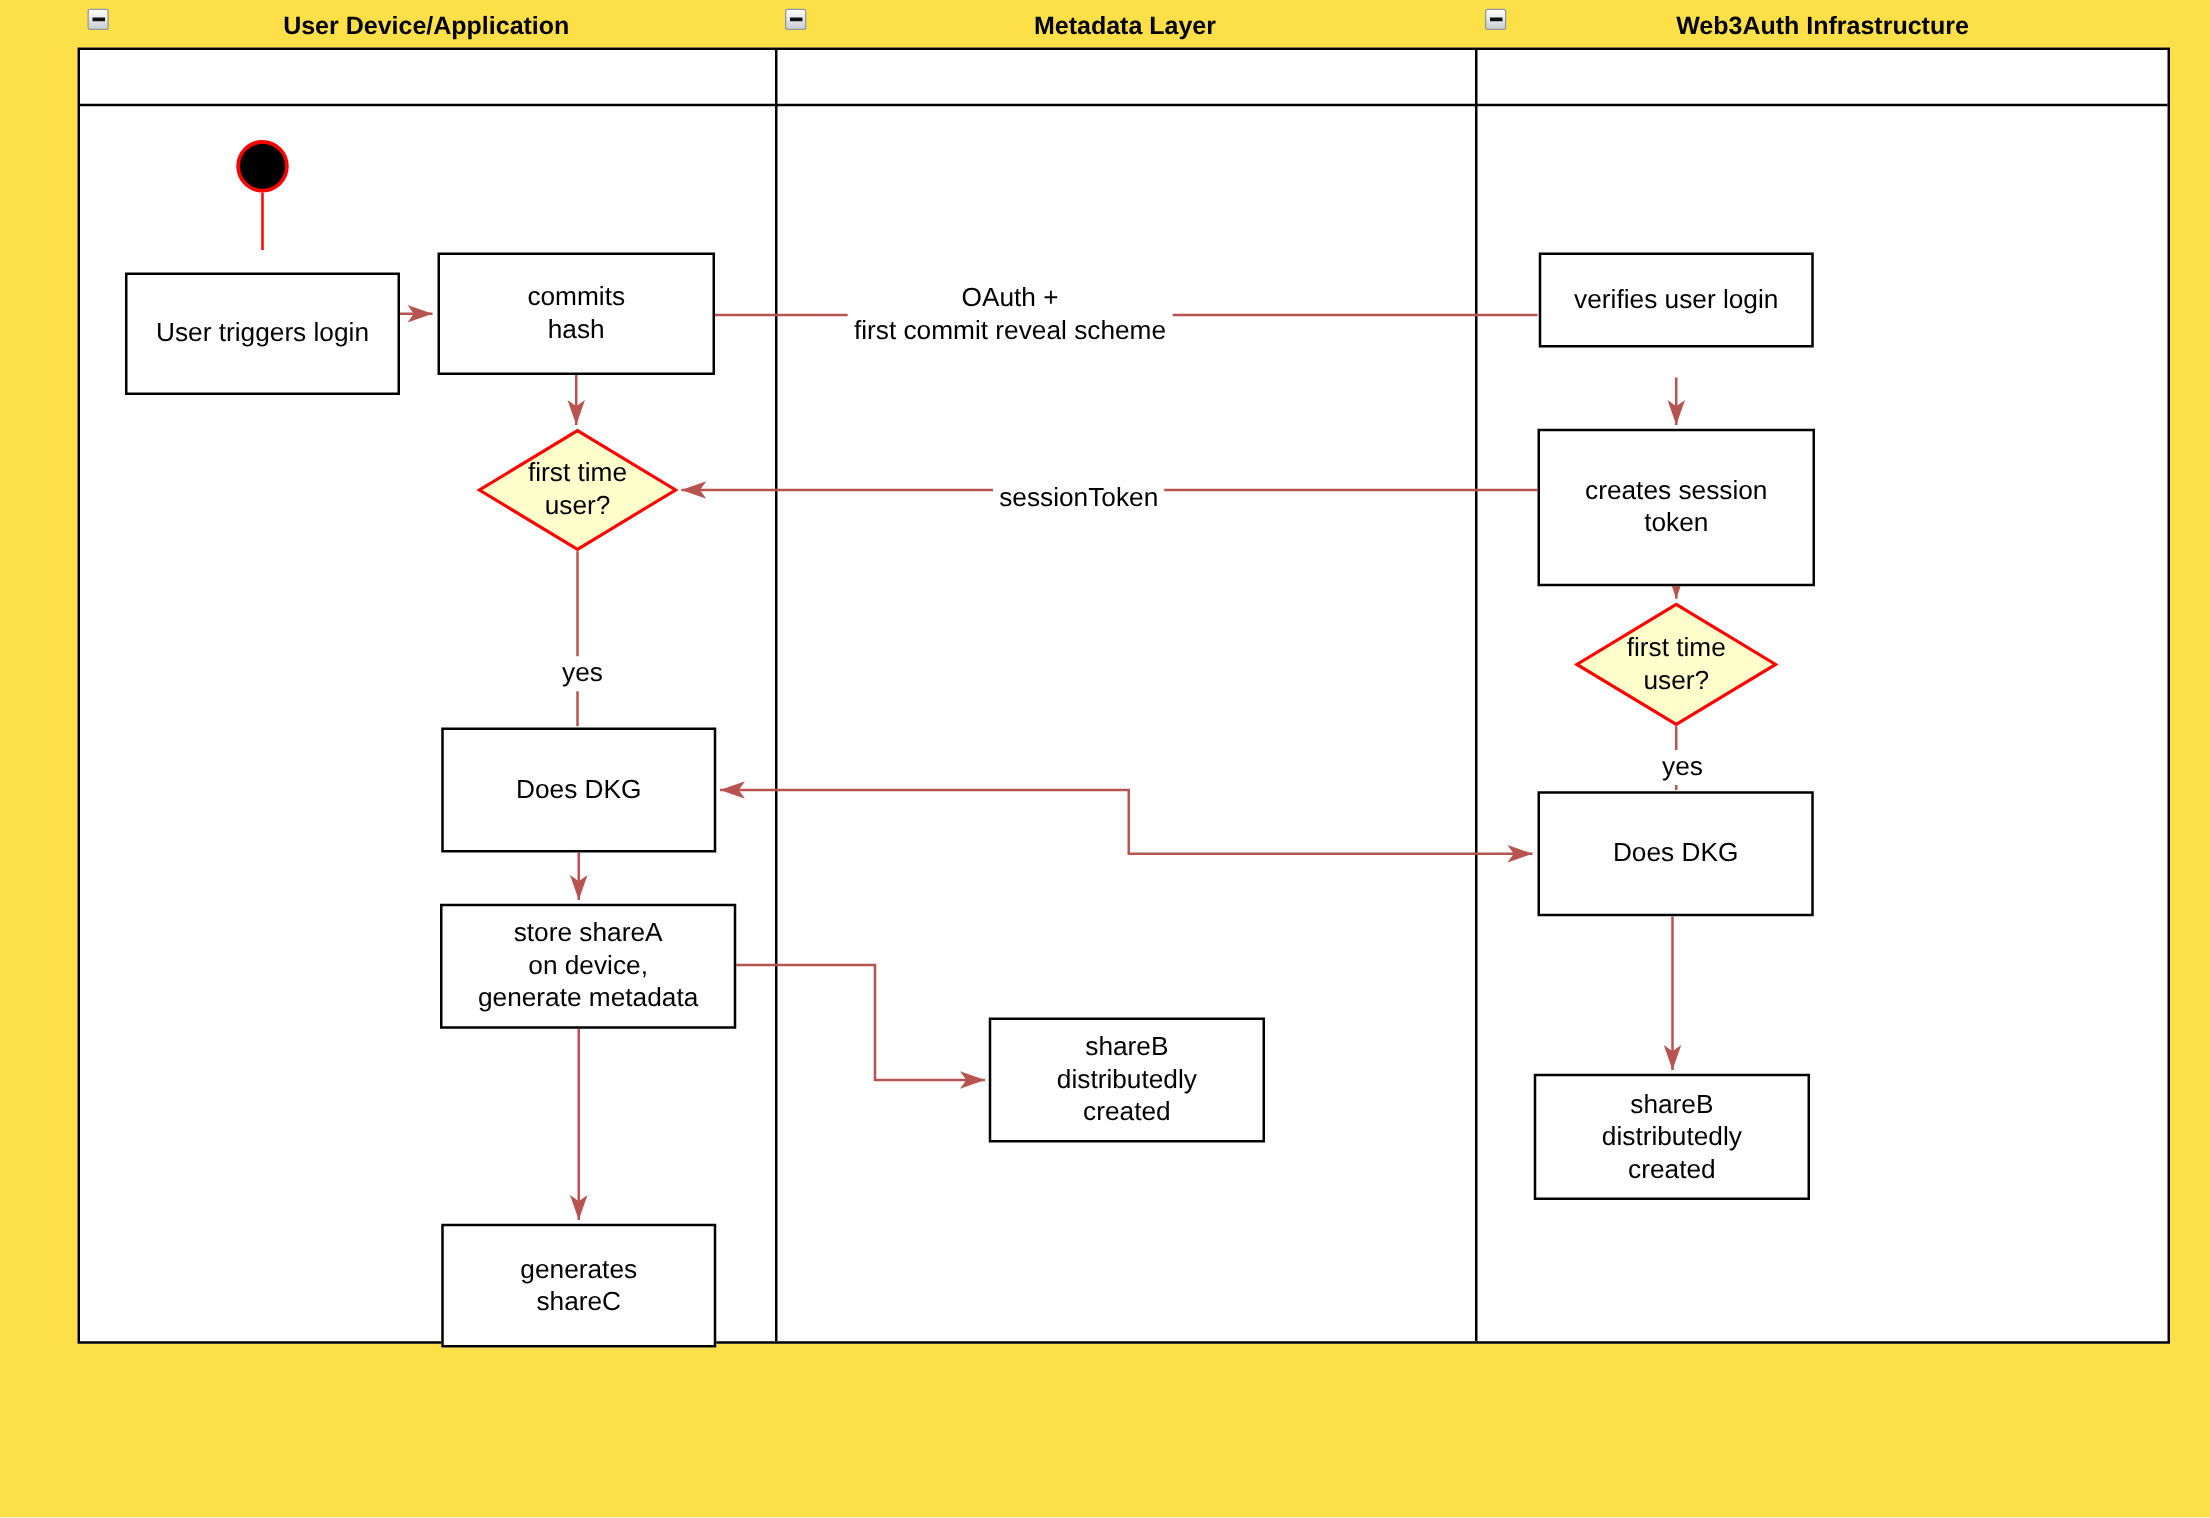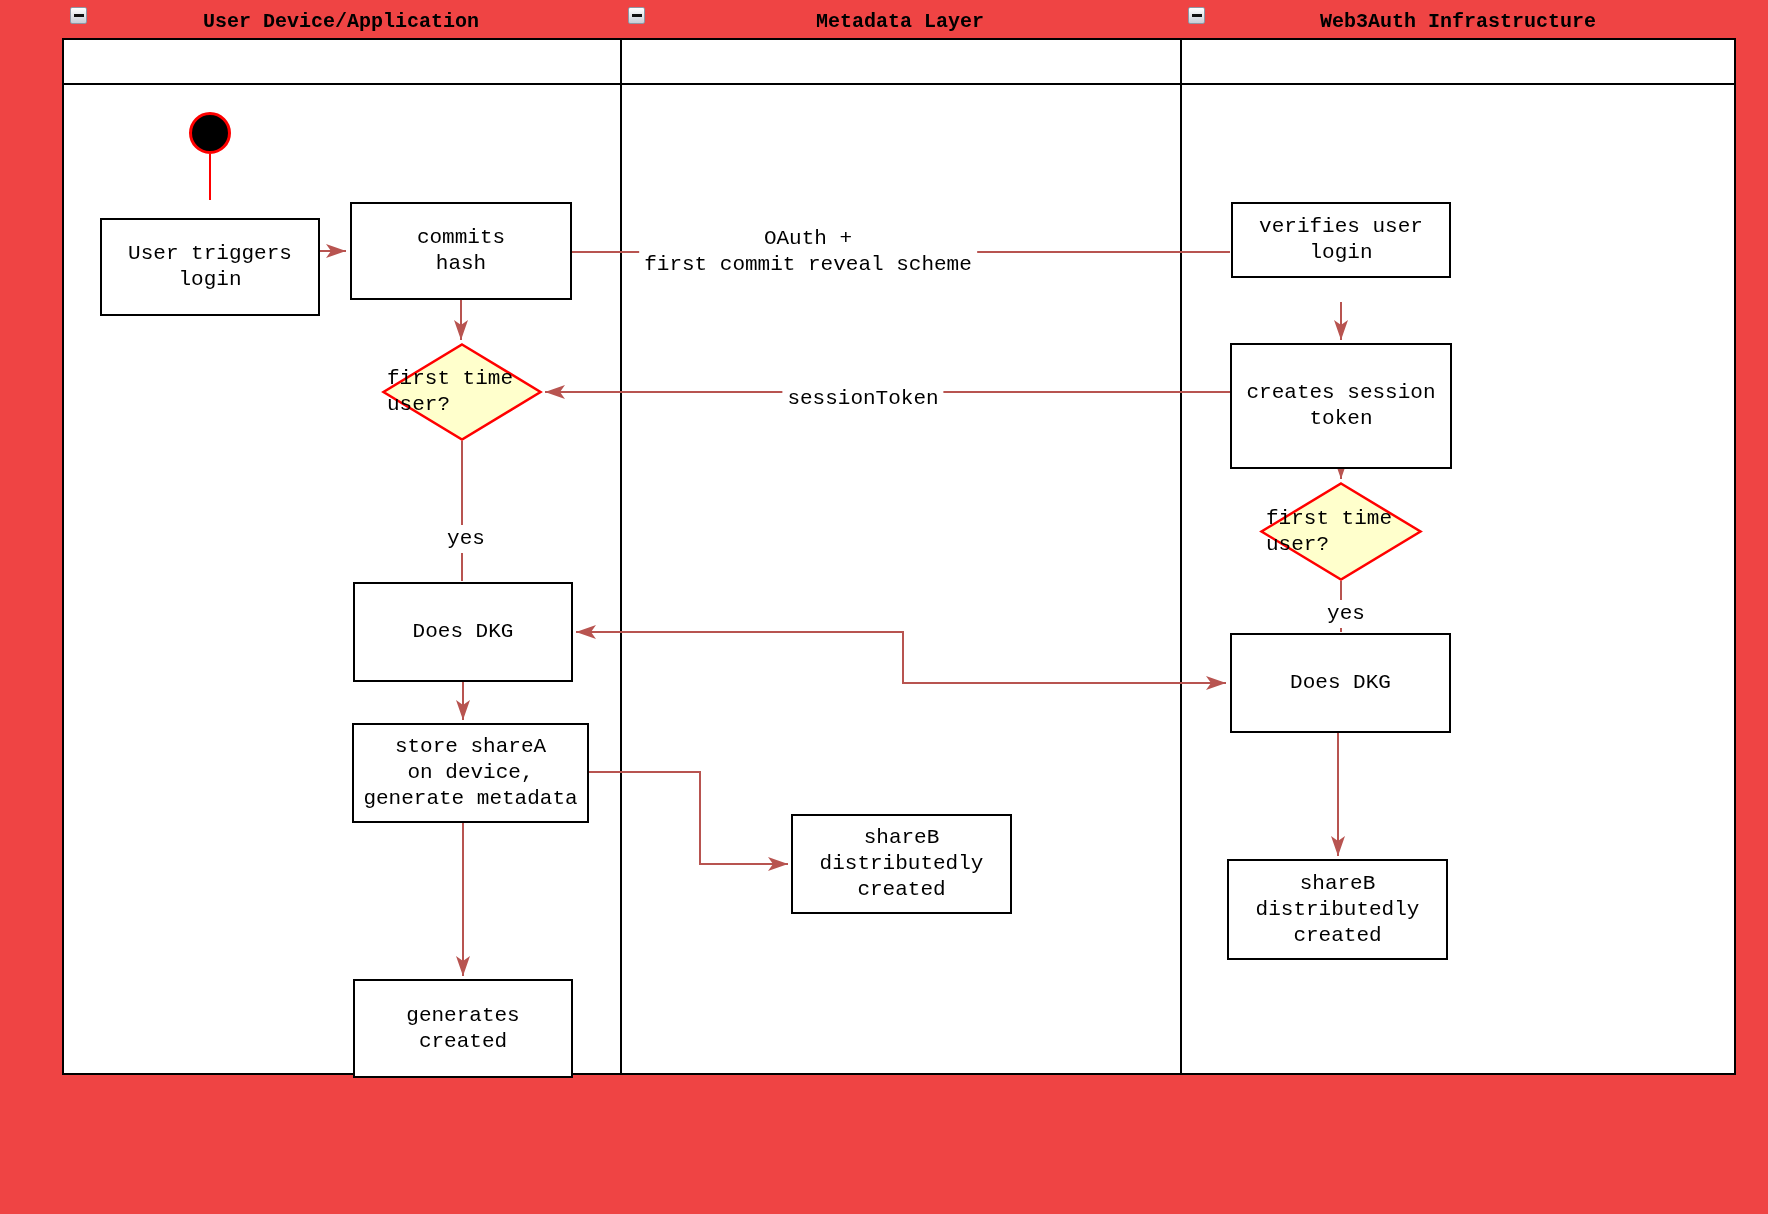--- a/index.html
+++ b/index.html
@@ -6,22 +6,22 @@
     --connector:#b85450;
     --start-accent:#ff0000;
     --decision-fill:#ffffcc;
     --decision-border:#ff0000;
     --node-border:#000000;
     --lane-border:#000000;
     --text-color:#000000;
   }
   html,body{margin:0;padding:0;background:#ffffff;}
   #stage{
-    position:relative;width:1768px;height:1214px;background:#ef4444;
-    font-family:Liberation Mono, monospace;color:var(--text-color);
+    position:relative;width:1768px;height:1214px;background:#fde047;
+    font-family:Liberation Sans, sans-serif;color:var(--text-color);
     overflow:hidden;
   }
   
   .frame{
     position:absolute;left:62px;top:38px;width:1674px;height:1037px;
     border:2px solid var(--lane-border);box-sizing:border-box;background:#fff;z-index:1;
   }
   .header-band{
     position:absolute;left:0;top:0;width:100%;height:43px;
     border-bottom:2px solid var(--lane-border);box-sizing:content-box;z-index:1;
@@ -54,21 +54,21 @@
   .label{white-space:pre-line;}
   .start-node{
     position:absolute;left:189px;top:112px;width:42px;height:42px;border-radius:50%;
     background:#000;border:3px solid var(--start-accent);box-sizing:border-box;z-index:4;
   }
   .diamond{position:absolute;z-index:4;}
   .diamond svg{position:absolute;left:0;top:0;width:100%;height:100%;overflow:visible;}
   .diamond-shape{fill:var(--decision-fill);stroke:var(--decision-border);stroke-width:2.5;}
   .diamond .label{
     position:absolute;left:50%;top:50%;transform:translate(-50%,-50%);
-    width:150px;text-align:left;font-size:21px;line-height:26px;
+    width:150px;text-align:center;font-size:21px;line-height:26px;
   }
   .edge-label{
     position:absolute;transform:translate(-50%,-50%);background:#fff;padding:1px 5px;
     text-align:center;font-size:21px;line-height:26px;z-index:5;
   }
 </style>
 </head>
 <body>
 
 <div id="stage">
@@ -139,21 +139,21 @@
   <div class="node" style="left:353px;top:582px;width:220px;height:100px">
     <span class="label">Does DKG</span>
   </div>
   <div class="node" style="left:352px;top:723px;width:237px;height:100px">
     <span class="label">store shareA
 on device,
 generate metadata</span>
   </div>
   <div class="node" style="left:353px;top:979px;width:220px;height:99px">
     <span class="label">generates
-created</span>
+shareC</span>
   </div>
 
   <div class="node" style="left:791px;top:814px;width:221px;height:100px">
     <span class="label">shareB
 distributedly
 created</span>
   </div>
 
   <div class="node" style="left:1231px;top:202px;width:220px;height:76px">
     <span class="label">verifies user login</span>

